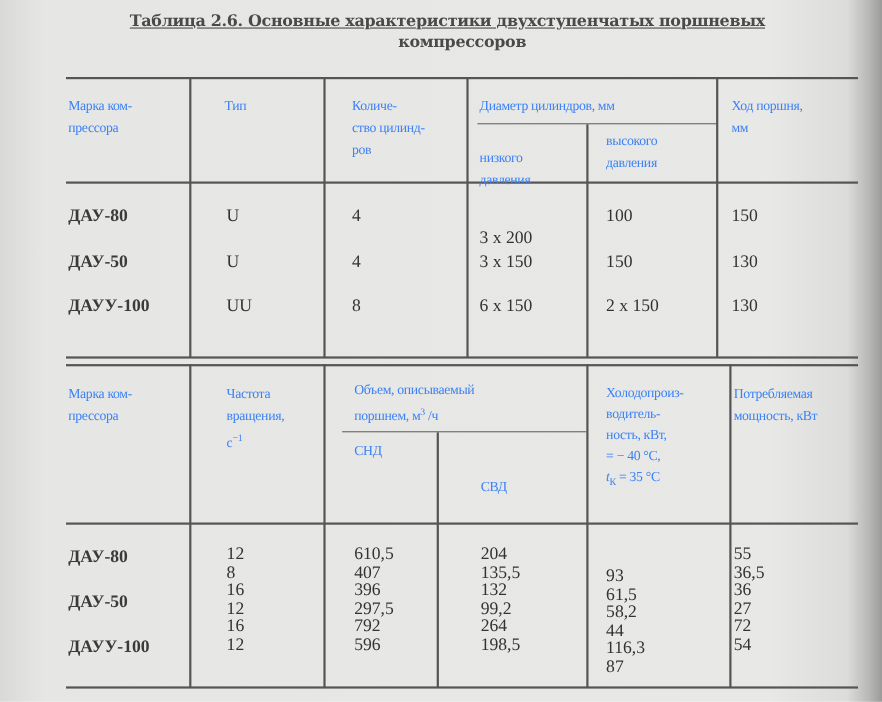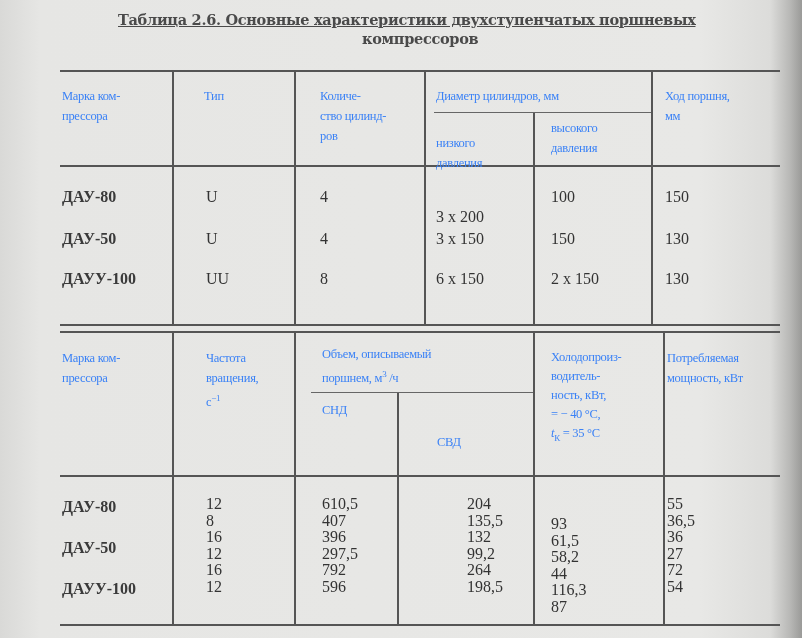--- a/index.html
+++ b/index.html
@@ -153,21 +153,21 @@
     <div>12</div>
   </div>
   <div class="cell val stack" style="left:322px;top:496px;">
     <div>610,5</div>
     <div>407</div>
     <div>396</div>
     <div>297,5</div>
     <div>792</div>
     <div>596</div>
   </div>
-  <div class="cell val stack" style="left:437px;top:496px;margin-left:30px;">
+  <div class="cell val stack" style="left:437px;top:496px;">
     <div>204</div>
     <div>135,5</div>
     <div>132</div>
     <div>99,2</div>
     <div>264</div>
     <div>198,5</div>
   </div>
   <div class="cell val stack" style="left:551px;top:496px;margin-top:20px;">
     <div>93</div>
     <div>61,5</div>

